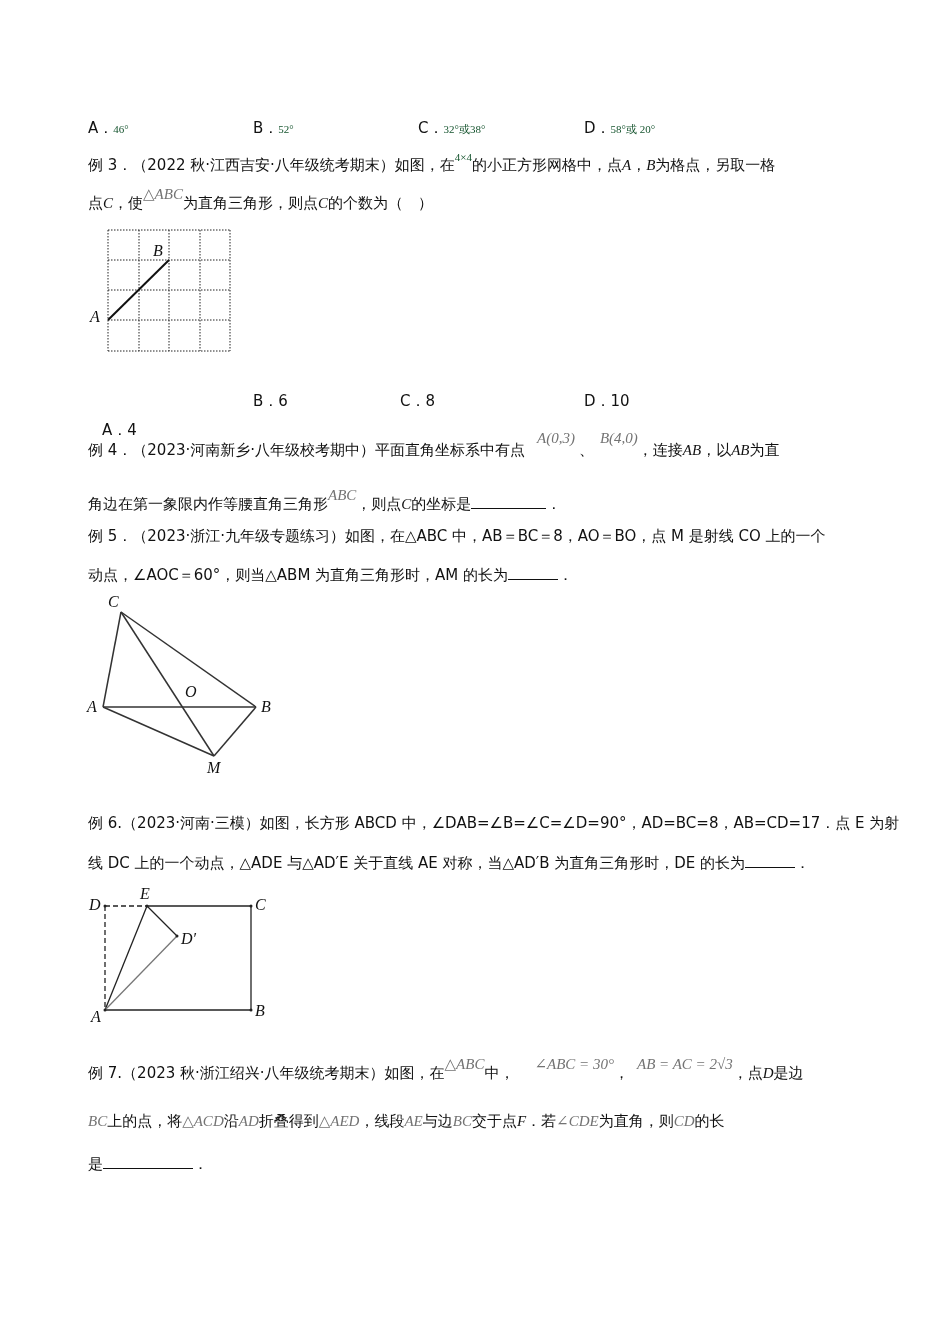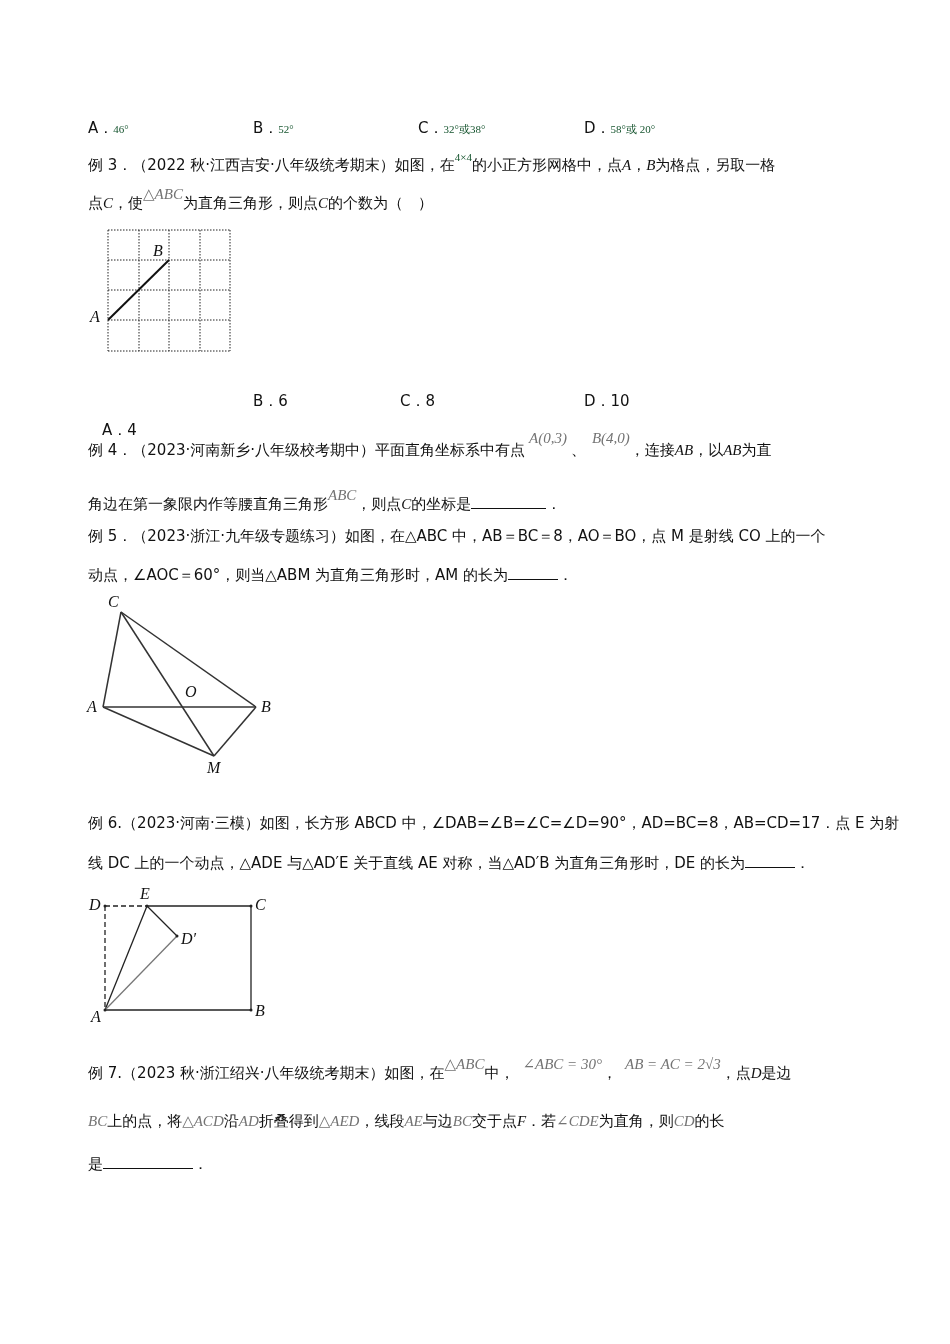--- a/index.html
+++ b/index.html
@@ -47,21 +47,21 @@
   <text x="90" y="322">A</text>
   <text x="153" y="256">B</text>
 </svg>
 
 <div class="opt" style="left:102px;top:391px;margin-top:29px;"><span>A．</span><span>4</span></div>
 <div class="opt" style="left:253px;top:391px;"><span>B．</span><span>6</span></div>
 <div class="opt" style="left:400px;top:391px;"><span>C．</span><span>8</span></div>
 <div class="opt" style="left:584px;top:391px;"><span>D．</span><span>10</span></div>
 
 <div class="line" style="top:440px;">
-  <span>例 4．</span><span>（2023·河南新乡·八年级校考期中）</span><span>平面直角坐标系中有点</span><span class="m sup" style="top:-12px;margin-left:4px;text-align:center;">A(0,3)</span><span style="margin-left:4px;">、</span><span class="m sup" style="top:-12px;margin-left:6px;">B(4,0)</span><span>，连接</span><span class="it">AB</span><span>，以</span><span class="it">AB</span><span>为直</span>
+  <span>例 4．</span><span>（2023·河南新乡·八年级校考期中）</span><span>平面直角坐标系中有点</span><span class="m sup" style="top:-12px;margin-left:12px;text-align:center;">A(0,3)</span><span style="margin-left:4px;">、</span><span class="m sup" style="top:-12px;margin-left:6px;">B(4,0)</span><span>，连接</span><span class="it">AB</span><span>，以</span><span class="it">AB</span><span>为直</span>
 </div>
 <div class="line" style="top:492px;">
   <span>角边在第一象限内作等腰直角三角形</span><span class="m sup">ABC</span><span>，则点</span><span class="it">C</span><span>的坐标是</span><span class="blank" style="width:75px;"></span><span>．</span>
 </div>
 
 <div class="line" style="top:526px;">
   <span>例 5．</span><span>（2023·浙江·九年级专题练习）</span><span>如图，在△ABC 中，AB＝BC＝8，AO＝BO，点 M 是射线 CO 上的一个</span>
 </div>
 <div class="line" style="top:563px;">
   <span>动点，∠AOC＝60°，则当△ABM 为直角三角形时，AM 的长为</span><span class="blank" style="width:50px;"></span><span>．</span>
@@ -111,20 +111,20 @@
   </g>
   <text x="89" y="910">D</text>
   <text x="140" y="899">E</text>
   <text x="255" y="910">C</text>
   <text x="181" y="944">D′</text>
   <text x="91" y="1022">A</text>
   <text x="255" y="1016">B</text>
 </svg>
 
 <div class="line" style="top:1063px;">
-  <span>例 7.</span><span>（2023 秋·浙江绍兴·八年级统考期末）</span><span>如图，在</span><span class="m sup">△ABC</span><span>中，</span><span class="m sup" style="margin-left:8px;">∠ABC = 30°</span><span>，</span><span class="m sup" style="margin-left:8px;">AB = AC = 2√3</span><span>，点</span><span class="it">D</span><span>是边</span>
+  <span>例 7.</span><span>（2023 秋·浙江绍兴·八年级统考期末）</span><span>如图，在</span><span class="m sup">△ABC</span><span>中，</span><span class="m sup" style="margin-left:20px;">∠ABC = 30°</span><span>，</span><span class="m sup" style="margin-left:8px;">AB = AC = 2√3</span><span>，点</span><span class="it">D</span><span>是边</span>
 </div>
 <div class="line" style="top:1111px;">
   <span class="m">BC</span><span>上的点，将</span><span class="m">△ACD</span><span>沿</span><span class="m">AD</span><span>折叠得到</span><span class="m">△AED</span><span>，线段</span><span class="m">AE</span><span>与边</span><span class="m">BC</span><span>交于点</span><span class="it">F</span><span>．若</span><span class="m">∠CDE</span><span>为直角，则</span><span class="m">CD</span><span>的长</span>
 </div>
 <div class="line" style="top:1152px;">
   <span>是</span><span class="blank" style="width:90px;"></span><span>．</span>
 </div>
 
 </body></html>

